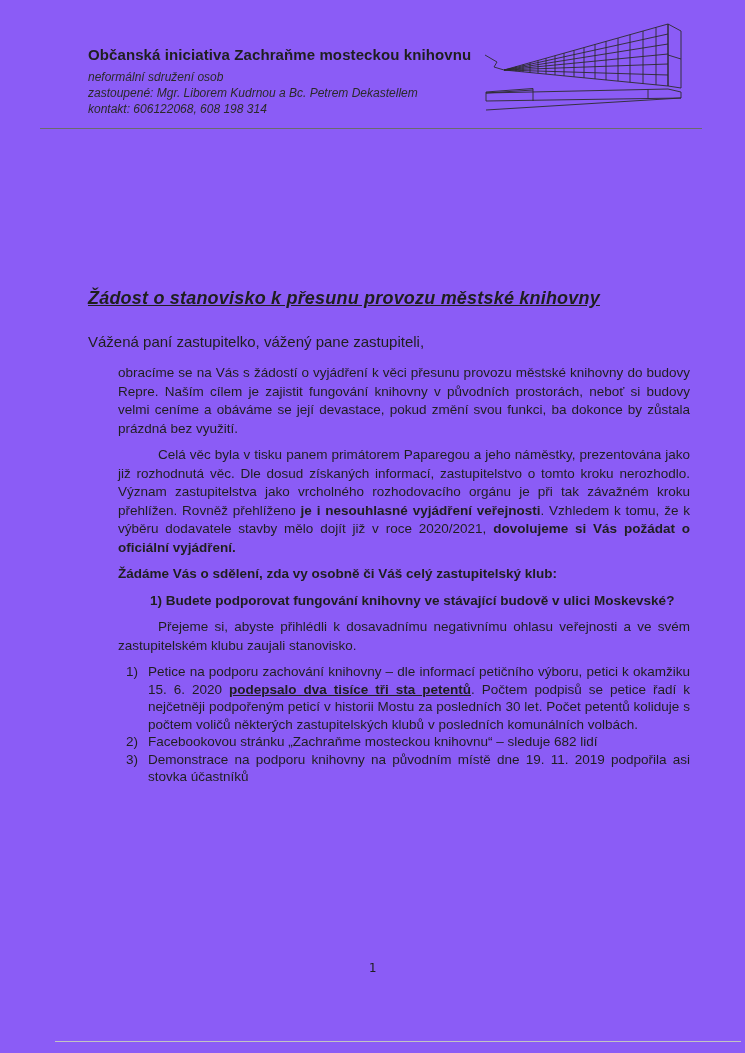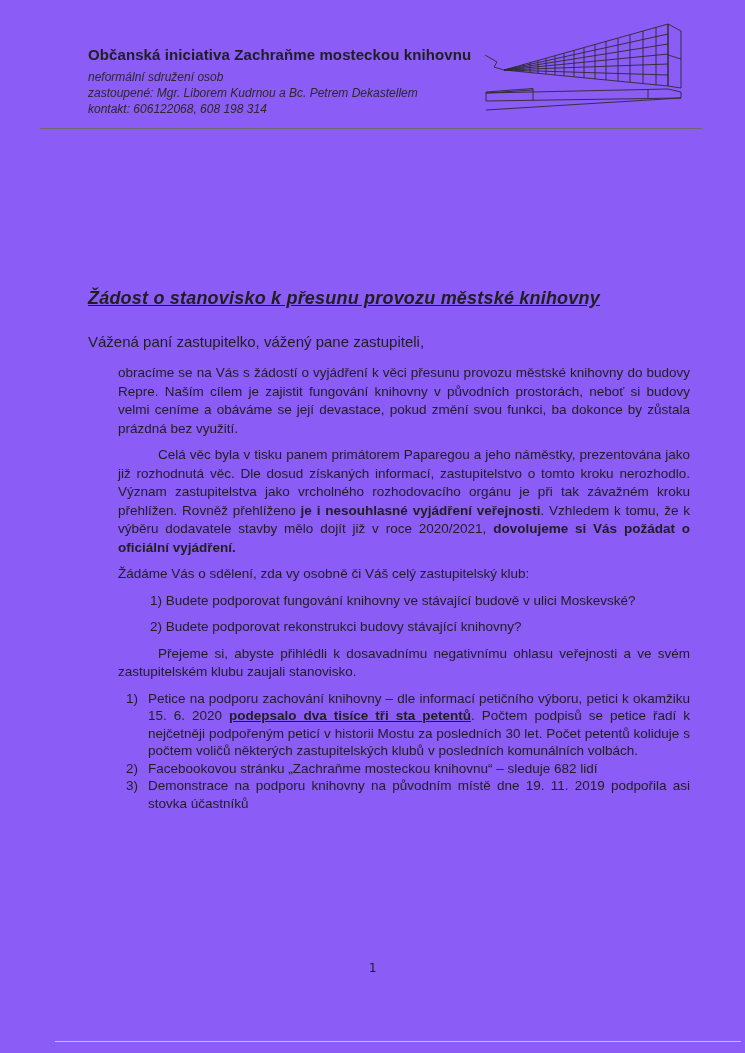--- a/index.html
+++ b/index.html
@@ -24,22 +24,22 @@
   .recipient{position:absolute;left:88px;top:137px;font-size:13.5px;line-height:19px;}
   .date-line{position:absolute;left:86px;top:214px;width:572px;text-align:right;font-style:italic;font-size:13.5px;}
   .subject{position:absolute;left:88px;top:288px;font-size:18px;font-weight:bold;font-style:italic;text-decoration:underline;letter-spacing:.2px;}
   .salutation{position:absolute;left:88px;top:333px;font-size:15px;}
   .body-col{
     position:absolute;left:86px;top:364px;width:572px;
     font-size:13.5px;line-height:18.5px;text-align:justify;margin-left:32px;
   }
   .body-col p{margin:0 0 8px 0;}
   .indent{text-indent:40px;}
-  .request{font-weight:normal;text-align:left;margin-top:2px;}
-  .question{font-weight:normal;padding-left:32px;text-align:left;margin:10px 0 0 0;}
+  .request{font-weight:bold;text-align:left;margin-top:2px;}
+  .question{font-weight:bold;padding-left:32px;text-align:left;margin:10px 0 0 0;}
   .q-gap{margin-bottom:10px;}
   .after-q{margin-top:10px;}
   .support-heading{font-weight:bold;padding-left:22px;text-align:left;margin:14px 0 2px 0;}
   .ohlas-list{margin:0;}
   .list-item{display:flex;line-height:17.5px;}
   .list-marker{flex:0 0 30px;padding-left:8px;box-sizing:border-box;}
   .list-text{flex:1;text-align:justify;}
   .b{font-weight:bold;}
   .u{text-decoration:underline;}
   .page-number{position:absolute;left:0;top:960px;width:745px;text-align:center;font-size:12.5px;font-family:"DejaVu Sans Mono","Liberation Mono",monospace;}
@@ -105,21 +105,20 @@
 
   <div class="subject">Žádost o stanovisko k přesunu provozu městské knihovny</div>
 
   <div class="salutation">Vážená paní zastupitelko, vážený pane zastupiteli,</div>
 
   <div class="body-col">
     <p>obracíme se na Vás s žádostí o vyjádření k věci přesunu provozu městské knihovny do budovy Repre. Naším cílem je zajistit fungování knihovny v původních prostorách, neboť si budovy velmi ceníme a obáváme se její devastace, pokud změní svou funkci, ba dokonce by zůstala prázdná bez využití.</p>
     <p class="indent"><span>Celá věc byla v tisku panem primátorem Paparegou a jeho náměstky, prezentována jako již rozhodnutá věc. Dle dosud získaných informací, zastupitelstvo o tomto kroku nerozhodlo. Význam zastupitelstva jako vrcholného rozhodovacího orgánu je při tak závažném kroku přehlížen. Rovněž přehlíženo </span><span class="b">je i nesouhlasné vyjádření veřejnosti</span><span>. Vzhledem k tomu, že k výběru dodavatele stavby mělo dojít již v roce 2020/2021, </span><span class="b">dovolujeme si Vás požádat o oficiální vyjádření.</span></p>
     <p class="request">Žádáme Vás o sdělení, zda vy osobně či Váš celý zastupitelský klub:</p>
     <p class="question">1) Budete podporovat fungování knihovny ve stávající budově v ulici Moskevské?</p>
-    <p class="question q-gap">2) Budete podporovat rekonstrukci budovy stávající knihovny?</p>
     <p class="indent after-q">Přejeme si, abyste přihlédli k dosavadnímu negativnímu ohlasu veřejnosti a ve svém zastupitelském klubu zaujali stanovisko.</p>
     <div class="ohlas-list">
       <div class="list-item">
         <span class="list-marker">1)</span>
         <span class="list-text"><span>Petice na podporu zachování knihovny – dle informací petičního výboru, petici k okamžiku 15. 6. 2020 </span><span class="b u">podepsalo dva tisíce tři sta petentů</span><span>. Počtem podpisů se petice řadí k nejčetněji podpořeným peticí v historii Mostu za posledních 30 let. Počet petentů koliduje s počtem voličů některých zastupitelských klubů v posledních komunálních volbách.</span></span>
       </div>
       <div class="list-item">
         <span class="list-marker">2)</span>
         <span class="list-text"><span>Facebookovou stránku „Zachraňme mosteckou knihovnu“ – sleduje 682 lidí</span></span>
       </div>

